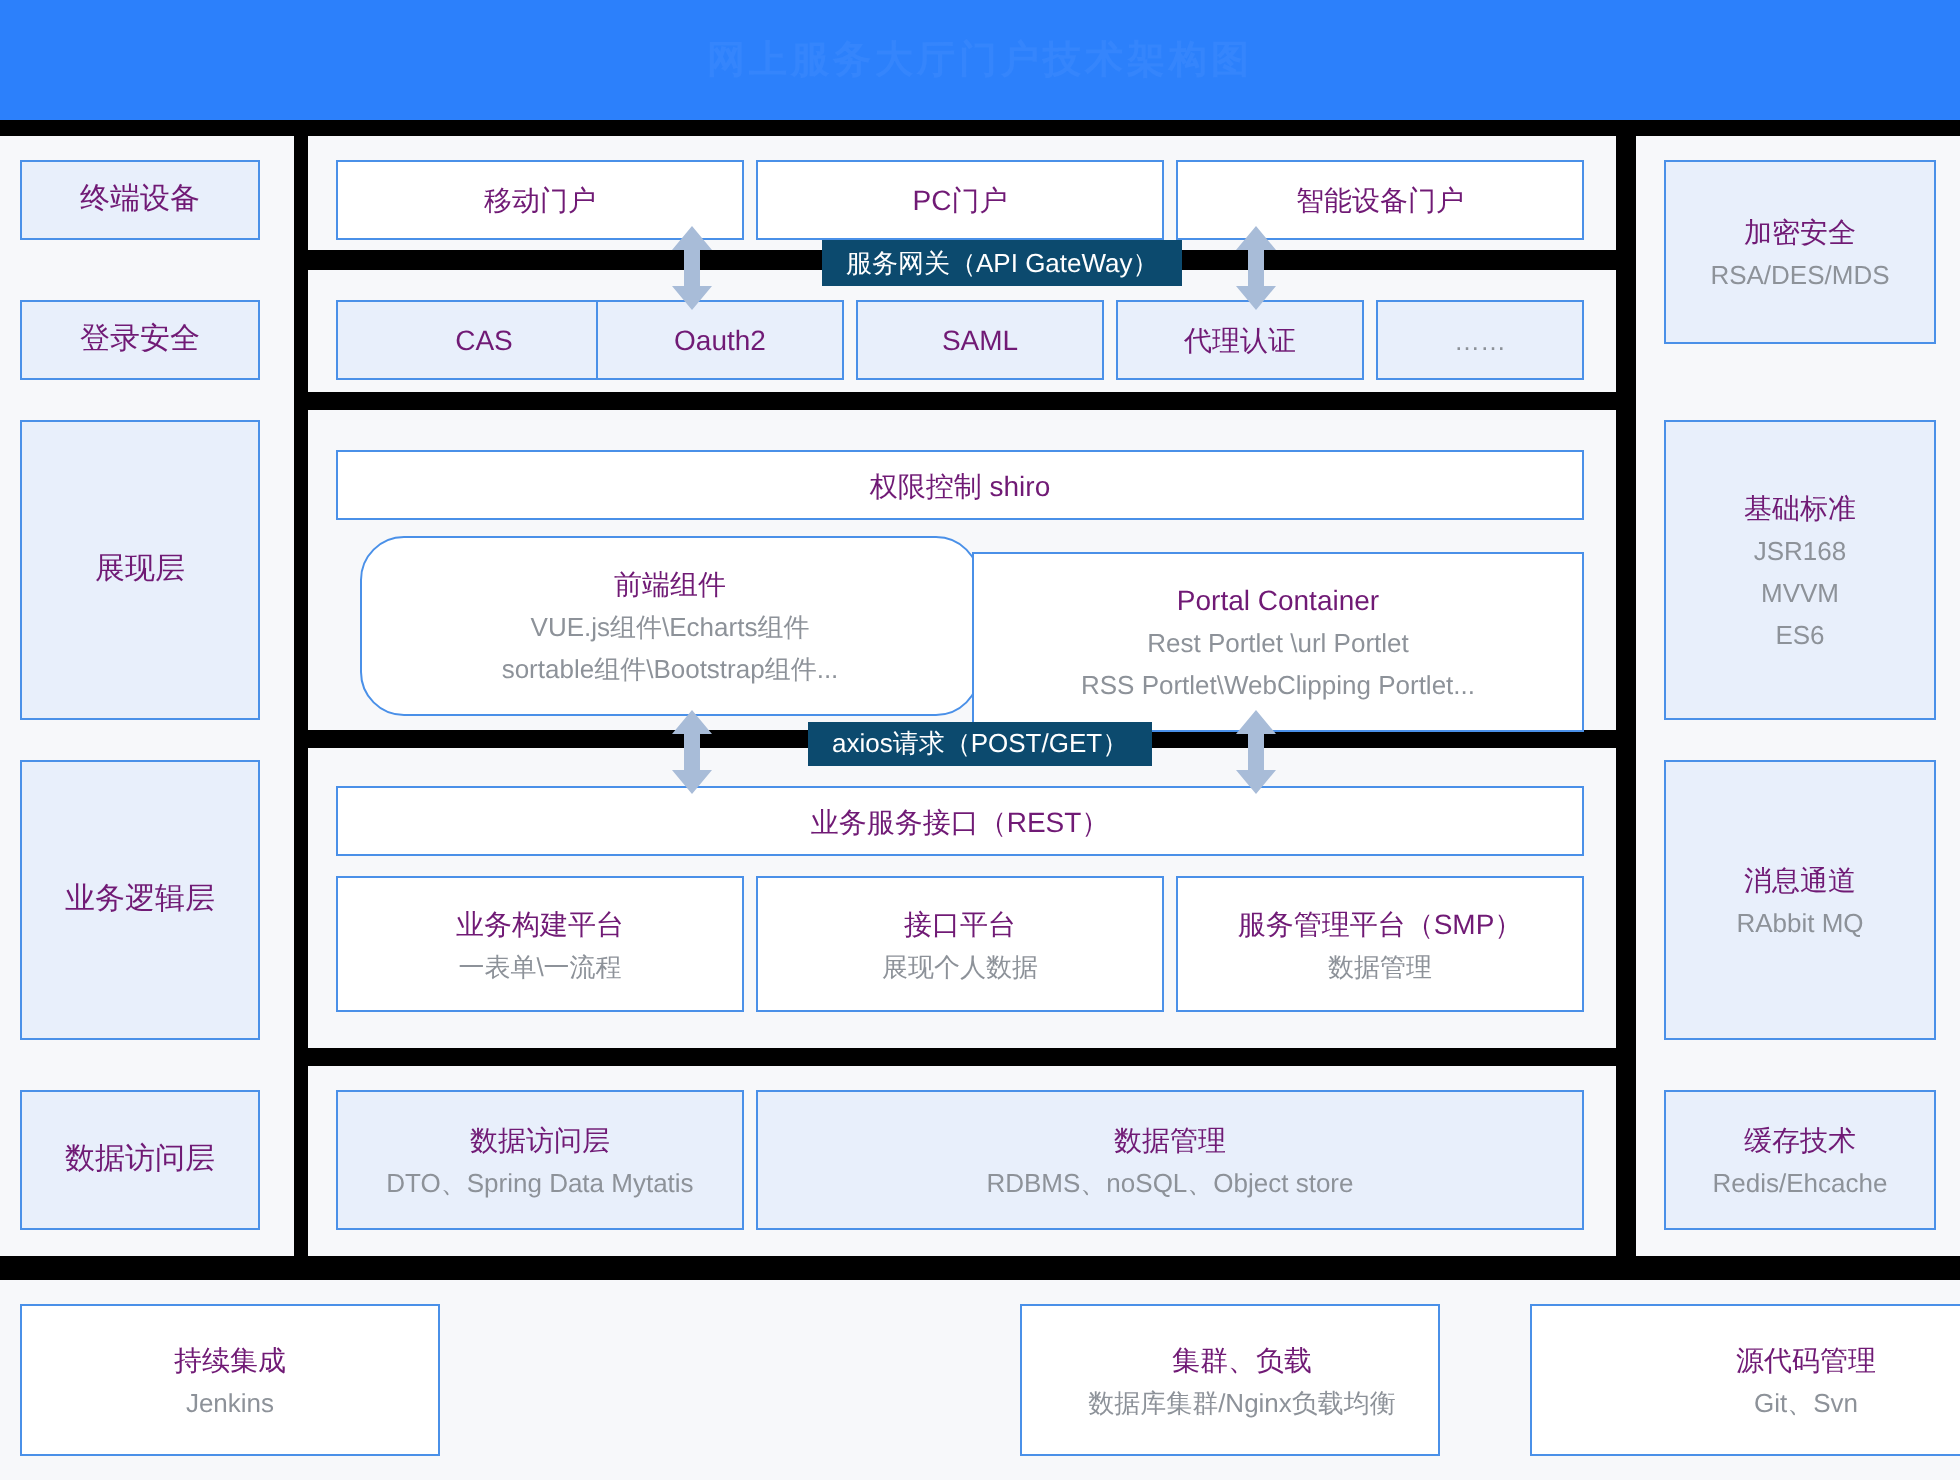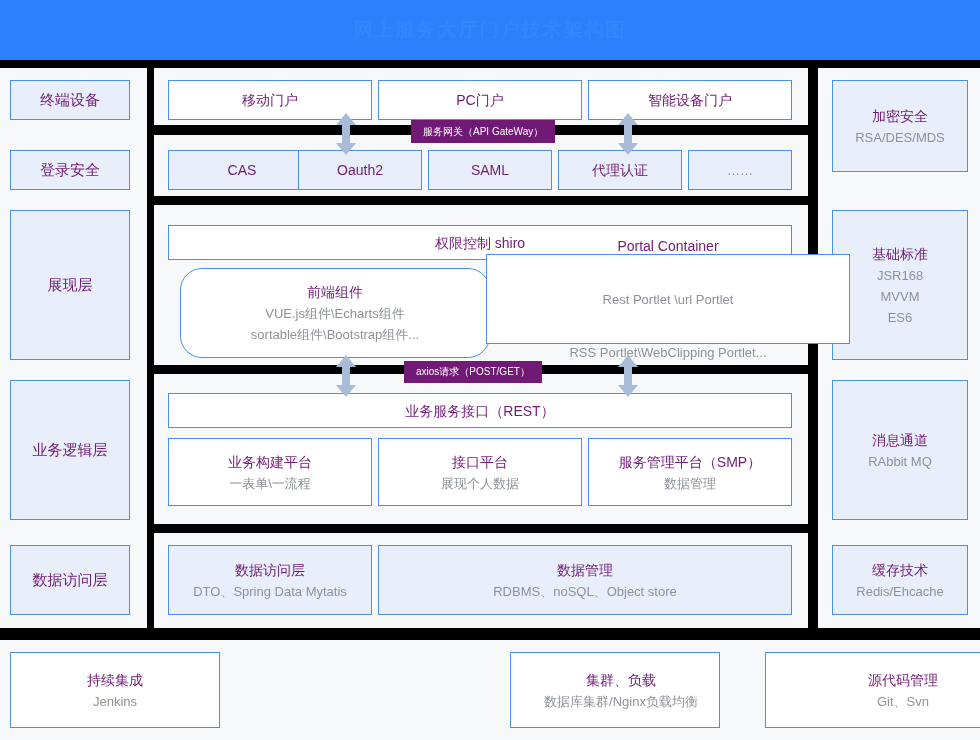--- a/index.html
+++ b/index.html
@@ -74,21 +74,21 @@
   .auth { top: 150px; height: 40px; }
   .auth-1 { left: 168px; width: 148px; }
   .auth-2 { left: 298px; width: 124px; }
   .auth-3 { left: 428px; width: 124px; }
   .auth-4 { left: 558px; width: 124px; }
   .auth-5 { left: 688px; width: 104px; }
 
   
   .pres-shiro { left: 168px; top: 225px; width: 624px; height: 35px; }
   .pres-left  { left: 180px; top: 268px; width: 310px; height: 90px; border-radius: 22px; }
-  .pres-right { left: 486px; top: 254px; width: 364px; height: 90px; gap: 32px; }
+  .pres-right { left: 486px; top: 276px; width: 306px; height: 90px; }
 
   
   .biz-rest { left: 168px; top: 393px; width: 624px; height: 35px; }
   .biz-1 { left: 168px; top: 438px; width: 204px; height: 68px; }
   .biz-2 { left: 378px; top: 438px; width: 204px; height: 68px; }
   .biz-3 { left: 588px; top: 438px; width: 204px; height: 68px; }
 
   
   .dat-1 { left: 168px; top: 545px; width: 204px; height: 70px; }
   .dat-2 { left: 378px; top: 545px; width: 414px; height: 70px; }
@@ -96,23 +96,23 @@
   
   .bot { top: 652px; height: 76px; background: #ffffff; }
   .bot-1 { left: 10px;  width: 210px; }
   .bot-2 { left: 260px; width: 210px; }
   .bot-3 { left: 510px; width: 210px; padding-left: 12px; }
   .bot-4 { left: 765px; width: 252px; padding-left: 24px; }
 
   
   .badge {
     position: absolute;
-    background: #701a75;
+    background: #0c4a6e;
     color: #ffffff;
-    font-size: 10px;
+    font-size: 13px;
     display: flex; align-items: center; justify-content: center;
     padding: 0 12px;
     white-space: nowrap;
     z-index: 6;
     text-align: right;
   }
   .badge-gateway { left: 411px; top: 120px; height: 23px; }
   .badge-axios   { left: 404px; top: 361px; height: 22px; }
 
   

